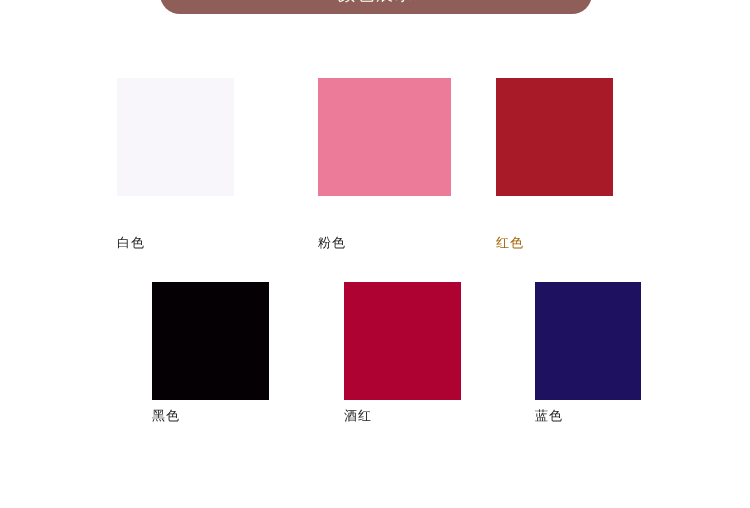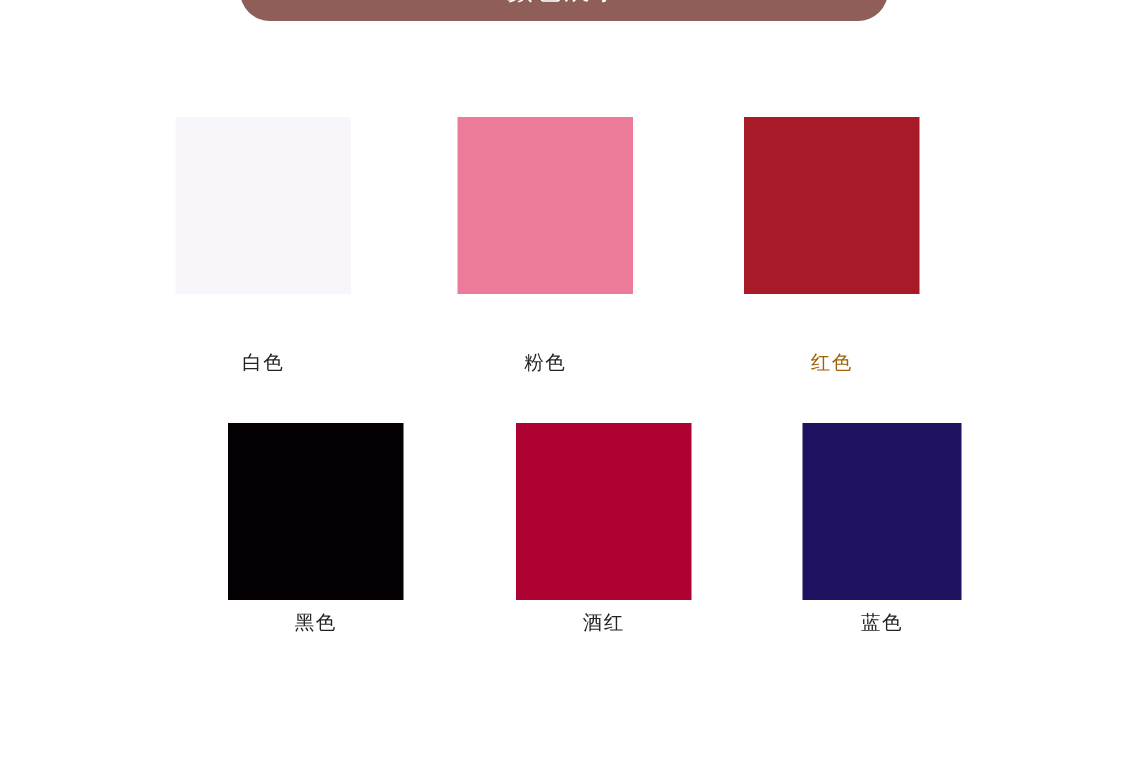--- a/index.html
+++ b/index.html
@@ -55,35 +55,34 @@
   }
 
   .swatch {
     display: block;
     width: 100%;
   }
 
   .cell-label {
     display: block;
     width: 100%;
-    text-align: center;
     color: #222222;
     font-size: 13px;
     line-height: 18px;
     letter-spacing: 1px;
     white-space: nowrap;
   }
 
   
   .r1 { top: 78px; }
   .r1 .swatch { height: 118px; }
   .r1 .cell-label { margin-top: 38px; }
 
   .c1-r1 { left: 117px; width: 117px; }
-  .c2-r1 { left: 305px; width: 117px; }
+  .c2-r1 { left: 318px; width: 133px; }
   .c3-r1 { left: 496px; width: 117px; }
 
   
   .r2 { top: 282px; padding-left: 36px; }
   .r2 .swatch { height: 118px; }
   .r2 .cell-label { margin-top: 7px; }
 
   .c1-r2 { left: 116px; width: 117px; }
   .c2-r2 { left: 308px; width: 117px; }
   .c3-r2 { left: 499px; width: 106px; }

